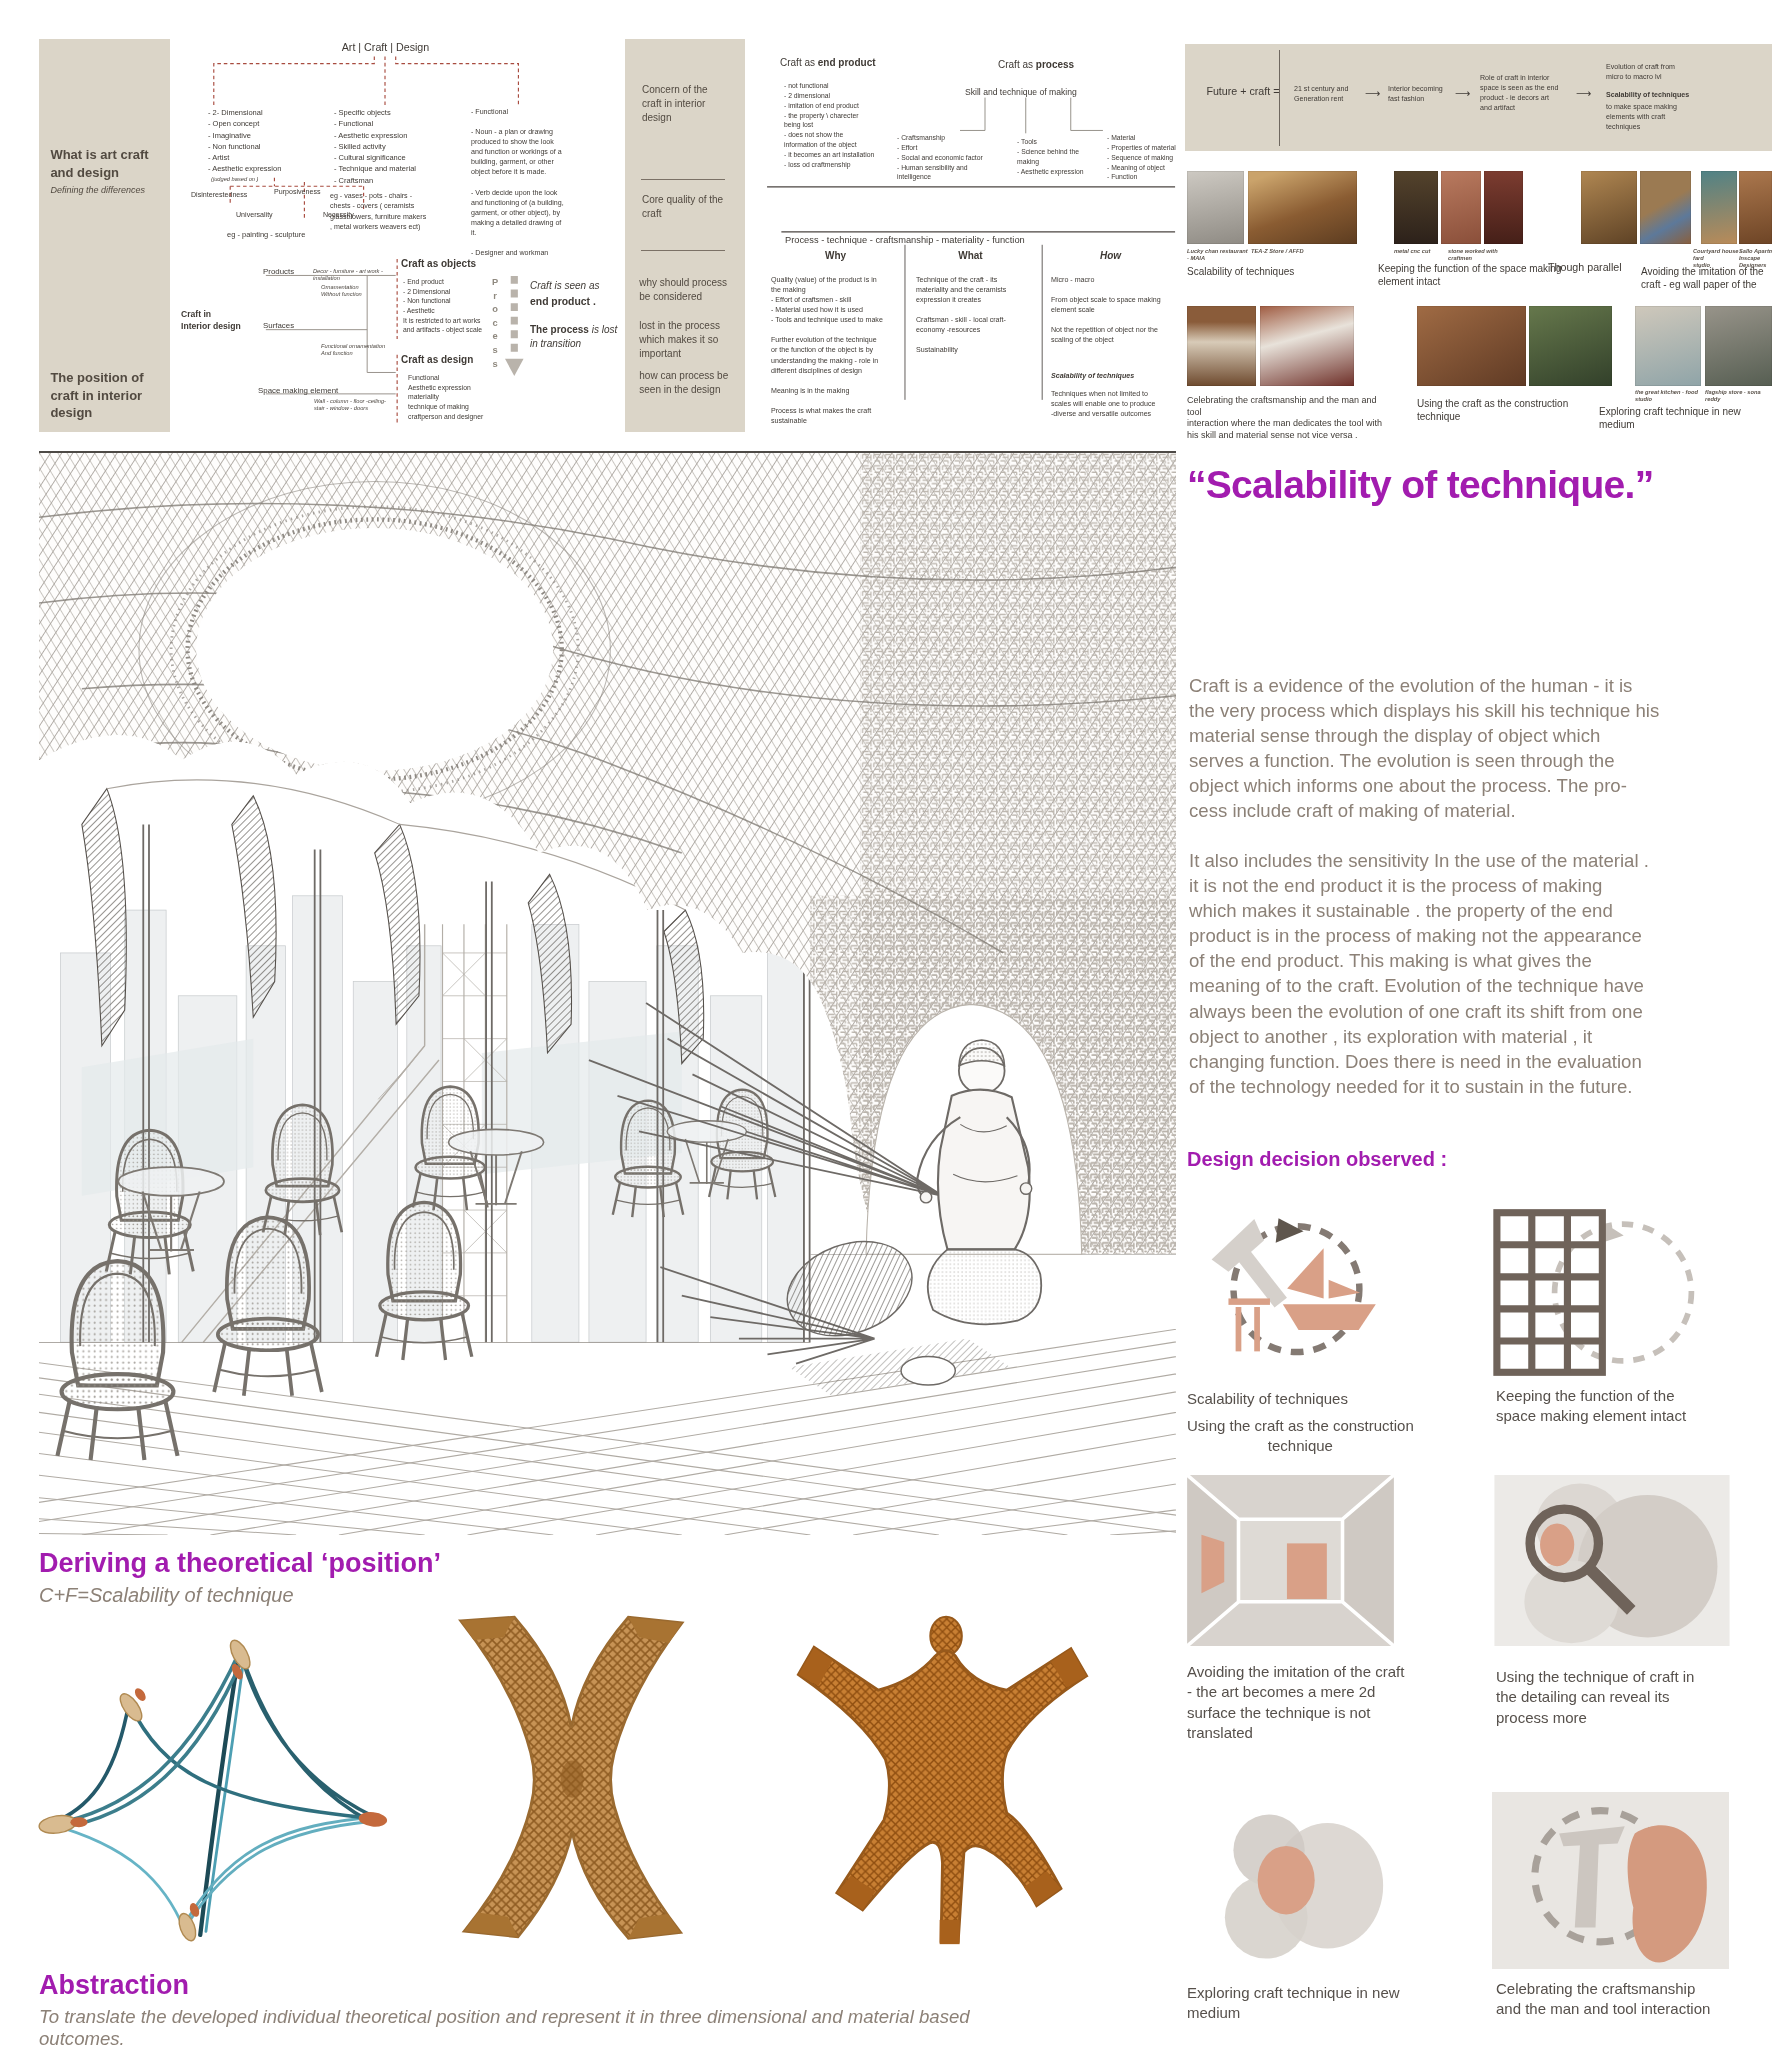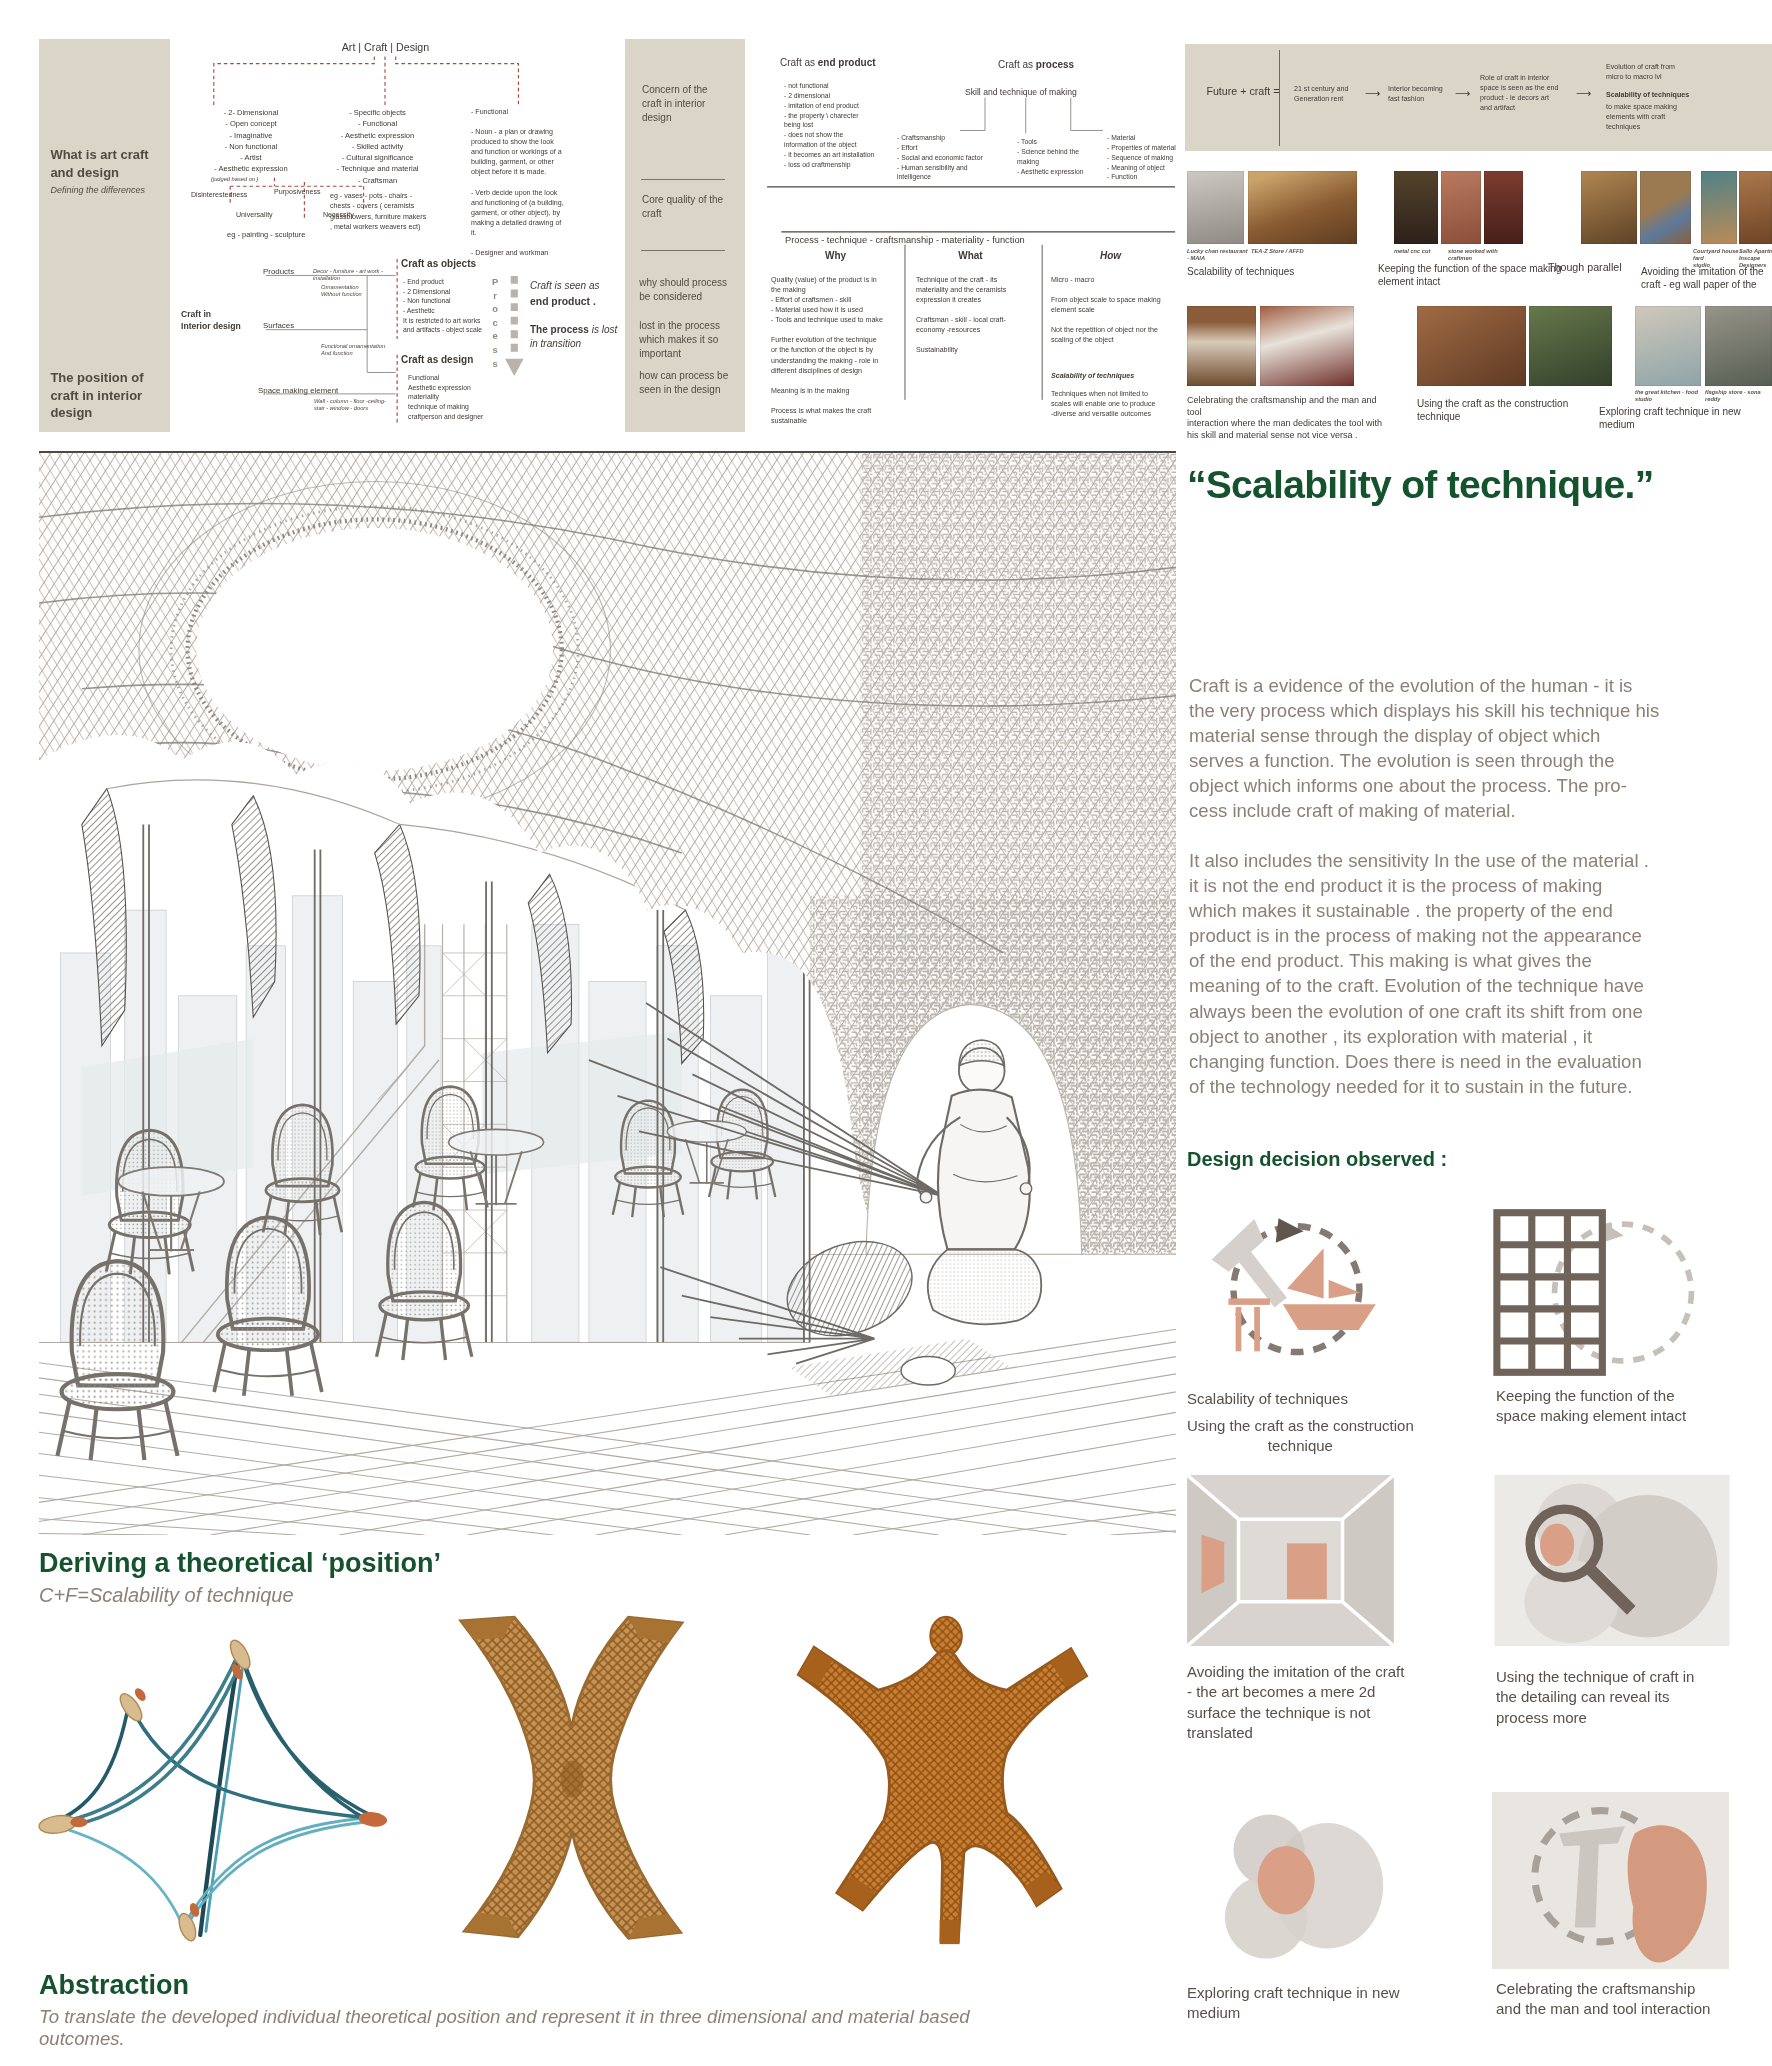--- a/index.html
+++ b/index.html
@@ -6,28 +6,28 @@
   .page{position:relative;width:1772px;height:2066px;background:#fff;overflow:hidden;
         font-family:"Liberation Sans",sans-serif;color:#403a35;}
   .abs{position:absolute;}
   .pre{white-space:pre-line;}
   .it{font-style:italic;}
   .b{font-weight:bold;}
   .sb{font-weight:600;}
   .beige{background:#dbd5c8;}
   .c-strip{color:#524a41;}
   .c-dark{color:#3f3a35;}
-  .c-head{color:#14532d;}
+  .c-head{color:#a21caf;}
   .c-body{color:#8c8177;}
   .tile{position:absolute;box-shadow:inset 0 0 0 0.7px rgba(0,0,0,.10);}
   .thumbcap{font-size:5.7px;font-style:italic;font-weight:bold;color:#5a524a;line-height:1.25;}
   .galcap{font-size:10px;color:#3f3a35;line-height:1.3;}
   .cellhead{font-size:10px;font-weight:bold;color:#3f3a35;}
   .cell{font-size:7.1px;line-height:1.42;color:#3f3a35;}
-  .flow-list{font-size:7.5px;line-height:1.5;color:#3f3a35;text-align:center;}
+  .flow-list{font-size:7.5px;line-height:1.5;color:#3f3a35;}
   .tiny{font-size:5.7px;font-style:italic;color:#4a443e;line-height:1.3;}
   .dec-cap{font-size:15px;line-height:1.35;color:#56504b;}
   .vert{writing-mode:vertical-lr;text-orientation:upright;letter-spacing:3.6px;
         font-weight:bold;font-size:9.3px;color:#8f897f;}
   svg{display:block;}
 </style>
 </head>
 <body>
 
 <div class="page">

